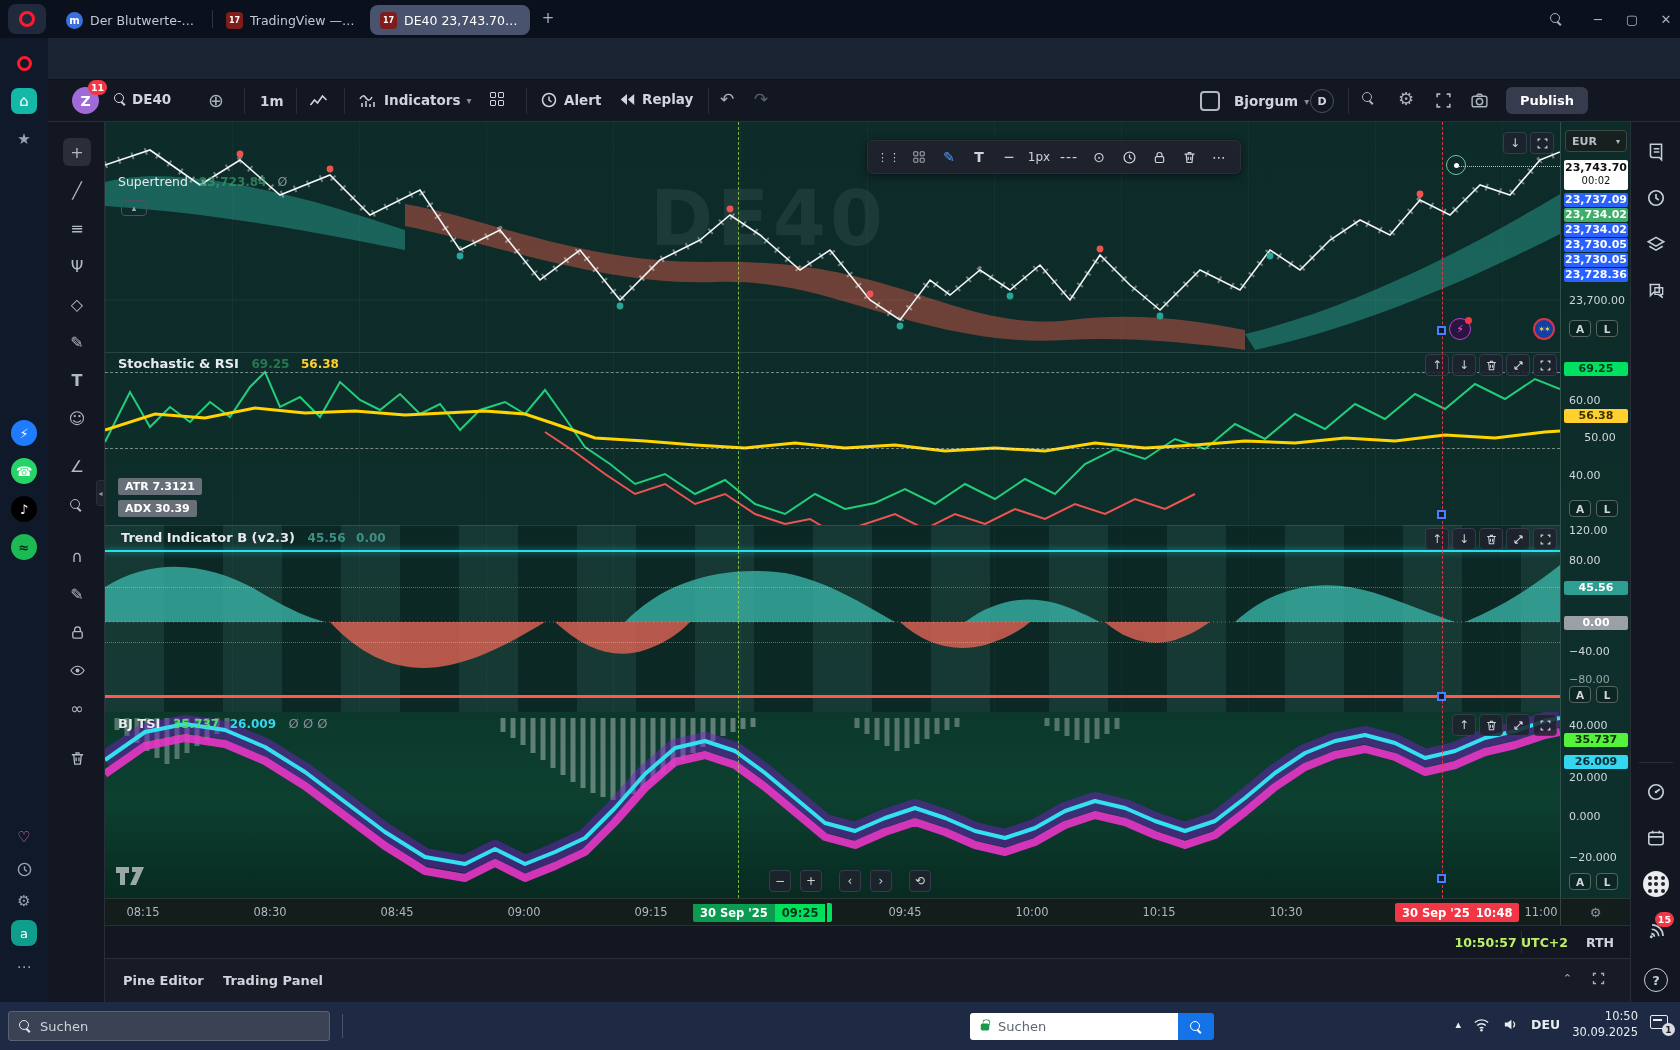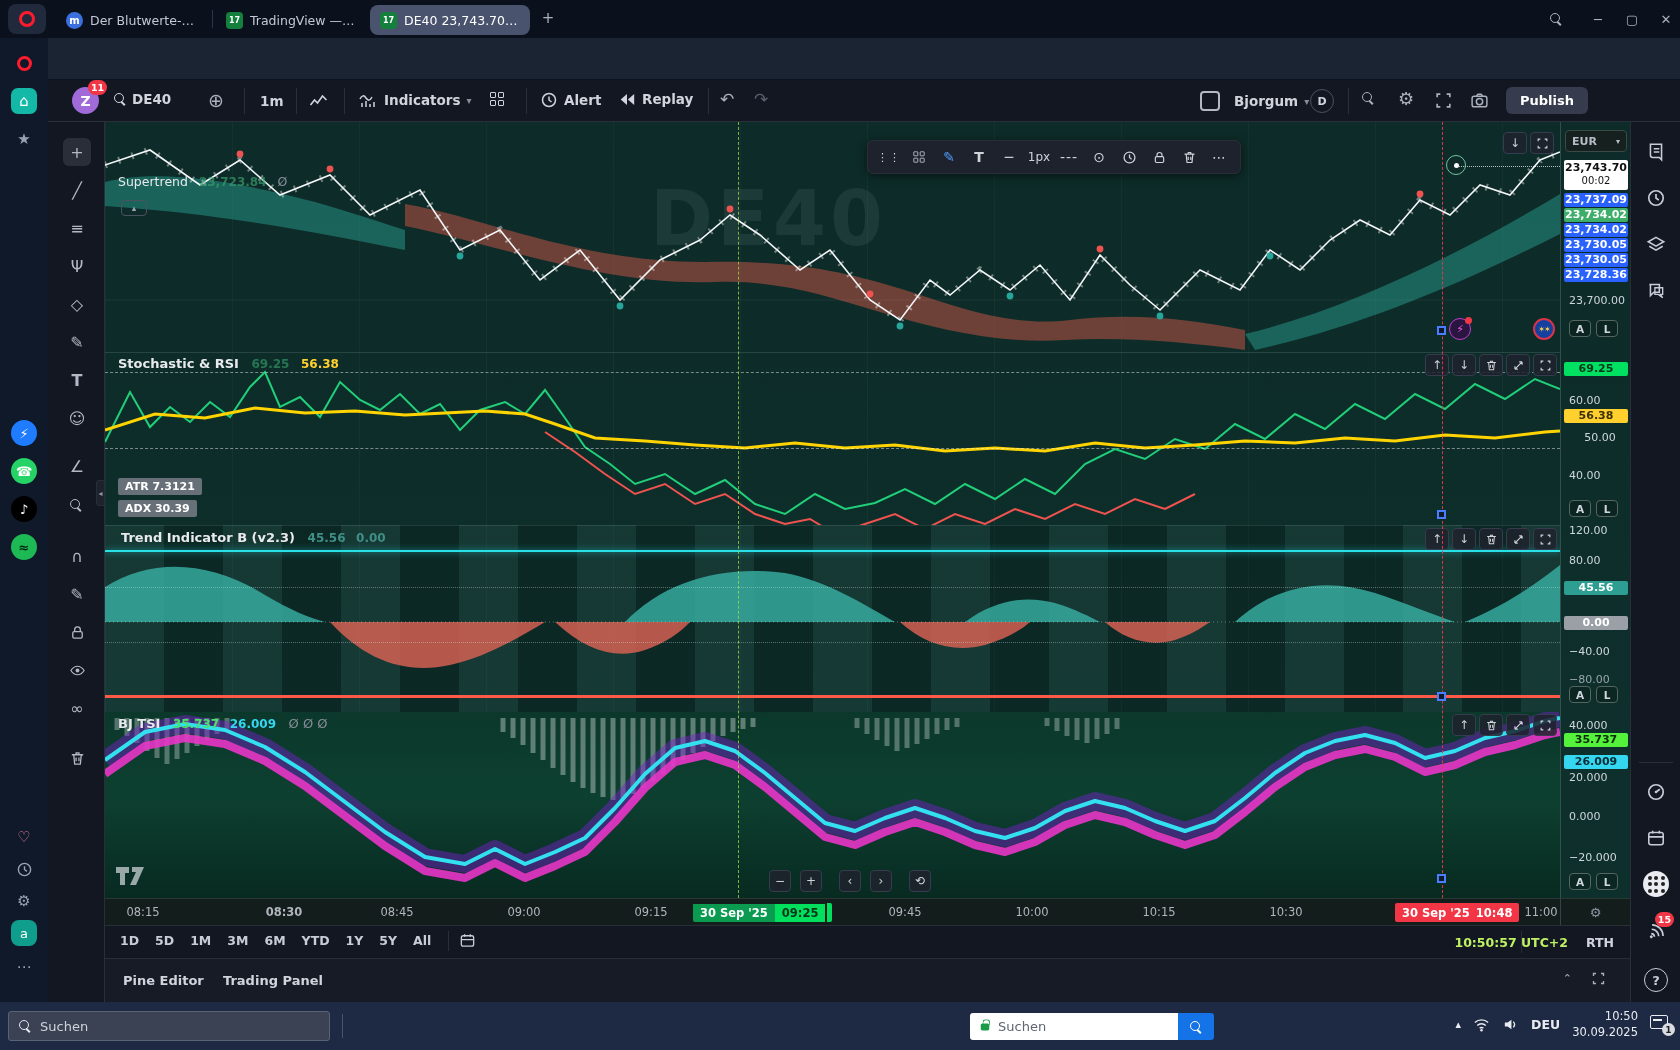--- a/index.html
+++ b/index.html
@@ -9,21 +9,21 @@
   .flex{display:flex;align-items:center;}
   .ic{color:#aab0bc;font-size:15px;line-height:1;}
   .dim{color:#868c98;}
   
   #tabbar{left:0;top:0;width:1680px;height:38px;background:#0a111c;}
   .tab{height:30px;top:5px;border-radius:8px;display:flex;align-items:center;padding:0 10px;gap:7px;color:#c3c9d5;font-size:12.5px;}
   .tab.active{background:#49536d;color:#fff;}
   .tab .title{white-space:nowrap;overflow:hidden;text-overflow:ellipsis;max-width:118px;}
   .favicon{width:17px;height:17px;border-radius:4px;display:flex;align-items:center;justify-content:center;font-size:10px;font-weight:bold;flex:0 0 17px;}
   .fav-m{background:#3b6fe0;color:#fff;border-radius:50%;}
-  .fav-tv{background:#15803d;color:#fff;font-size:8px;}
+  .fav-tv{background:#7f1d1d;color:#fff;font-size:8px;}
   .winbtn{width:28px;height:26px;top:6px;display:flex;align-items:center;justify-content:center;color:#aab0bc;font-size:13px;}
   #addrbar{left:0;top:38px;width:1680px;height:42px;background:#1a2433;border-bottom:1px solid #0c1320;}
   .navbtn{top:48px;color:#8f97a5;font-size:18px;width:24px;text-align:center;}
   #urltext{color:#d6dae2;font-size:13.5px;}
   
   #oprail{left:0;top:38px;width:48px;height:964px;background:#10192a;}
   .railic{left:11px;width:26px;height:26px;display:flex;align-items:center;justify-content:center;border-radius:7px;font-size:15px;color:#9aa2b1;}
   .circleic{border-radius:50%;color:#fff;font-size:13px;}
   
   #tvbar{left:48px;top:80px;width:1632px;height:42px;background:#131722;border-bottom:1px solid #2a2e39;}
@@ -627,21 +627,21 @@
     <div class="ptick abs" style="top:688px;">0.000</div>
     <div class="ptick abs" style="top:729px;">−20.000</div>
     <div class="abs flex" style="left:8px;top:751px;gap:5px;">
       <span class="albtn">A</span>
       <span class="albtn">L</span>
     </div>
   </div>
 
   <div id="taxis" class="abs">
     <span class="t" style="left:38px;">08:15</span>
-    <span class="t" style="left:179px;font-weight:bold;">08:30</span>
+    <span class="t" style="left:165px;">08:30</span>
     <span class="t" style="left:292px;">08:45</span>
     <span class="t" style="left:419px;">09:00</span>
     <span class="t" style="left:546px;">09:15</span>
     <div class="abs flex" style="left:588px;top:4px;height:19px;border-radius:2px;overflow:hidden;">
       <span style="background:#0a9b50;color:#fff;font-size:11.5px;font-weight:bold;padding:2px 7px;">30 Sep '25</span>
       <span style="background:#00e05c;color:#06351c;font-size:11.5px;font-weight:bold;padding:2px 7px;">09:25</span>
       <span style="background:#00e05c;width:5px;height:19px;margin-left:2px;"></span>
     </div>
     <span class="t" style="left:800px;">09:45</span>
     <span class="t" style="left:927px;">10:00</span>
@@ -651,35 +651,20 @@
       <span>30 Sep '25</span>
         <span>10:48</span>
     </div>
     <span class="t" style="left:1436px;">11:00</span>
   </div>
   <div id="tcorner" class="abs">
       <span>⚙</span>
     </div>
 
   <div id="rangerow" class="abs">
-    <div class="abs flex" style="left:8px;top:3px;gap:2px;">
-      <span class="rng">1D</span>
-      <span class="rng">5D</span>
-      <span class="rng">1M</span>
-      <span class="rng">3M</span>
-      <span class="rng">6M</span>
-      <span class="rng">YTD</span>
-      <span class="rng">1Y</span>
-      <span class="rng">5Y</span>
-      <span class="rng">All</span>
-      <span style="width:1px;height:20px;background:#2a2e39;margin:0 8px;"></span>
-      <svg width="17" height="17" viewBox="0 0 18 18" style="color:#c7ccd6;">
-          <use href="#sym-calendar"></use>
-        </svg>
-    </div>
     <div class="abs" style="right:62px;top:9px;color:#bef264;font-size:12.5px;font-weight:bold;">10:50:57 UTC+2</div>
     <div class="abs" style="right:108px;top:5px;width:1px;height:22px;background:#2a2e39;"></div>
     <div class="abs" style="right:16px;top:9px;color:#d1d4dc;font-size:12.5px;font-weight:bold;">RTH</div>
   </div>
 
   <div id="pinerow" class="abs">
     <span class="ptab abs" style="left:18px;top:14px;">Pine Editor</span>
     <span class="ptab abs" style="left:118px;top:14px;">Trading Panel</span>
     <span class="abs ic" style="right:58px;top:14px;font-size:11px;">⌃</span>
     <span class="abs ic" style="right:24px;top:12px;">

